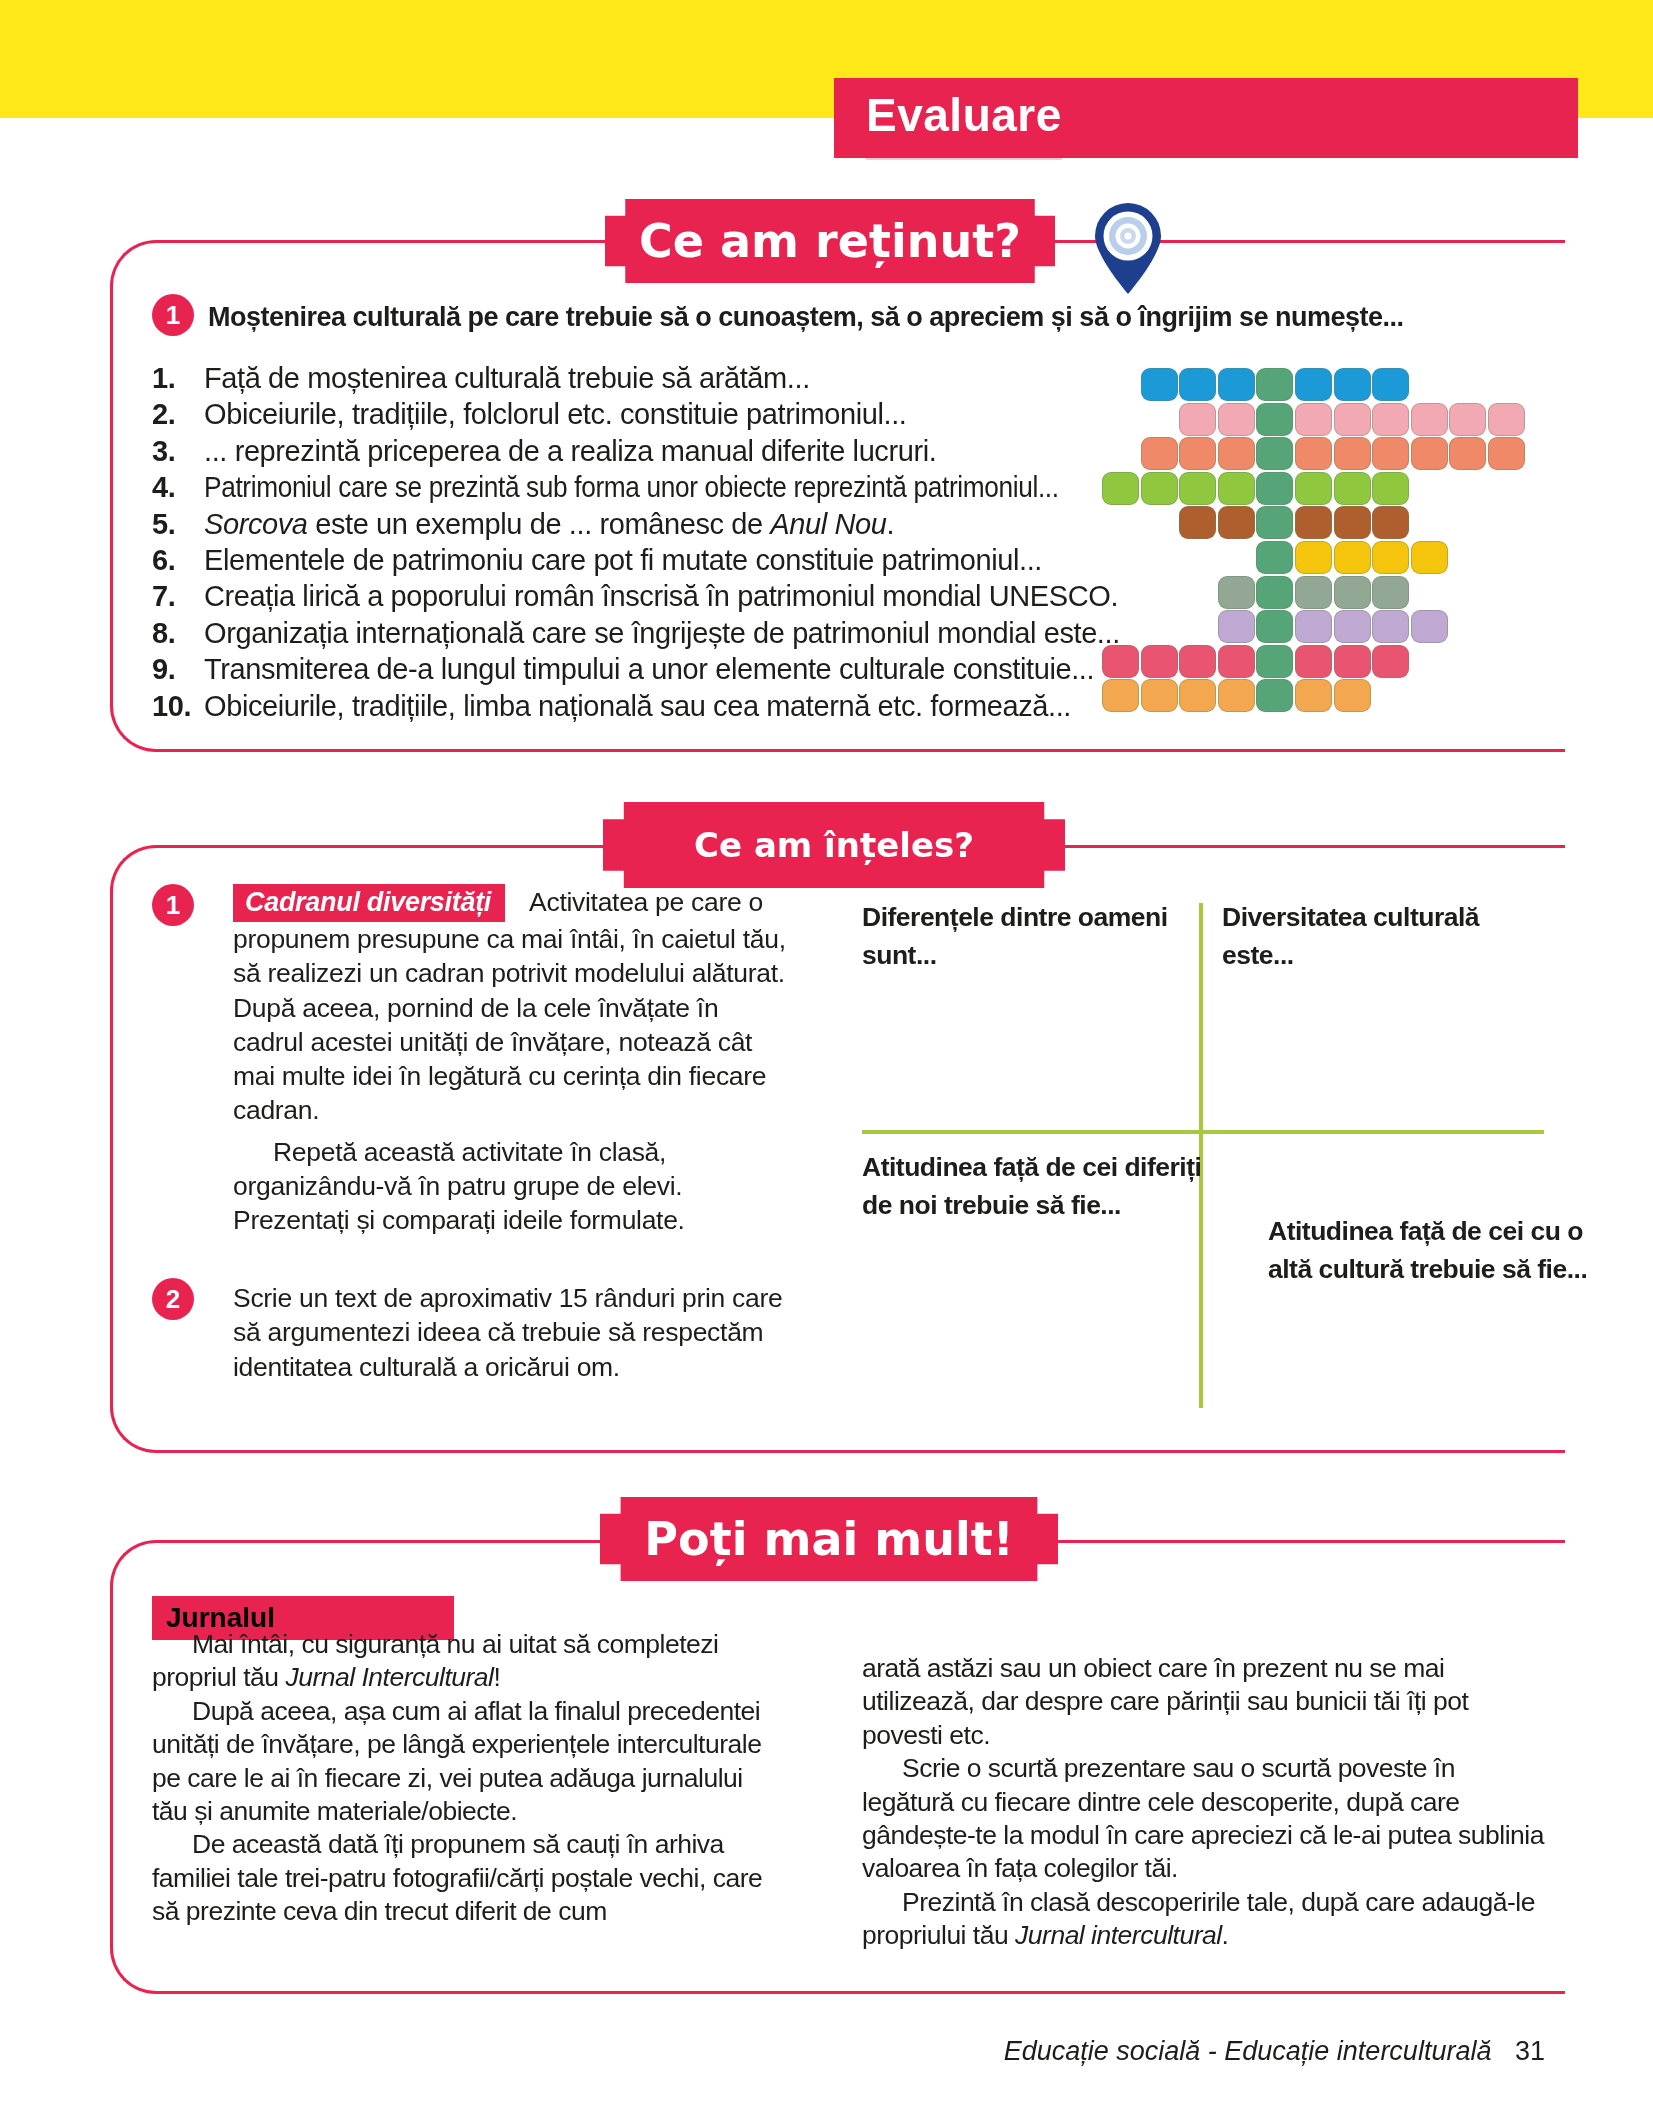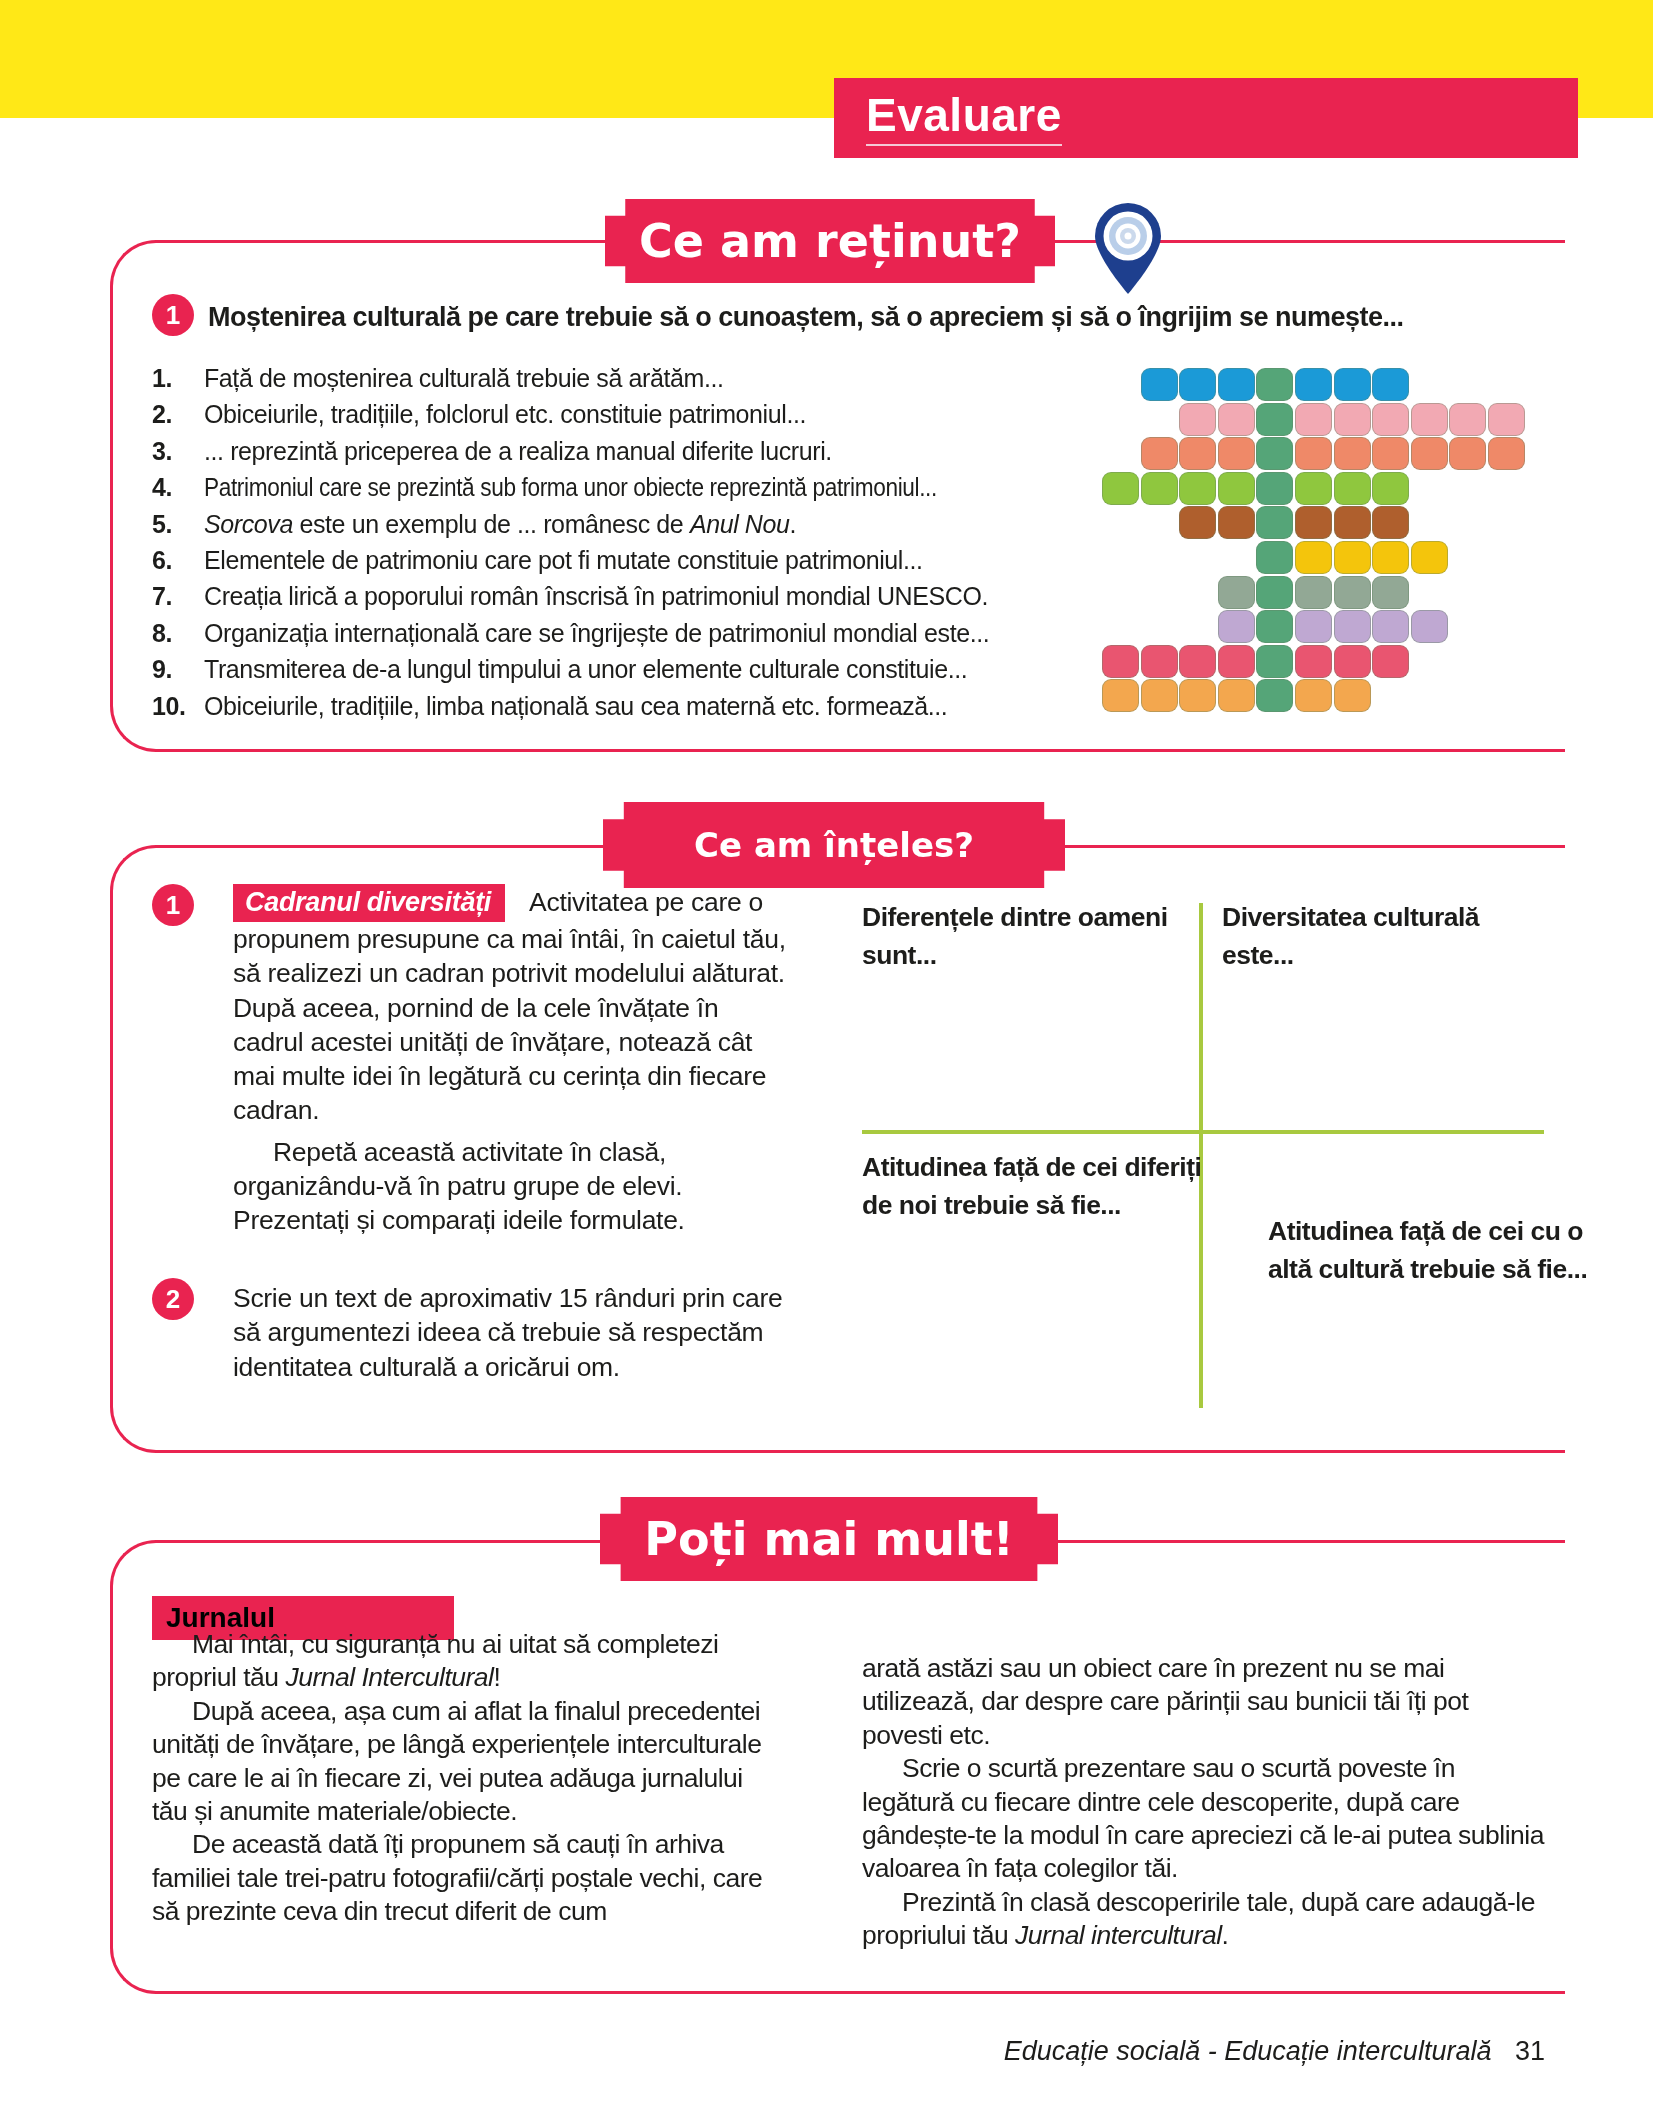--- a/index.html
+++ b/index.html
@@ -4,21 +4,21 @@
 <style>
   html,body{margin:0;padding:0;background:#fff;}
   .page{position:relative;width:1653px;height:2125px;background:#fff;overflow:hidden;
         font-family:"Liberation Sans", sans-serif;color:#1d1d1b;}
   .abs{position:absolute;}
 
   
   .yellow-band{left:0;top:0;width:1653px;height:118px;background:#FFE817;}
   .title-box{left:834px;top:78px;width:744px;height:80px;background:#E92350;}
   .title-text{display:inline-block;margin:10px 0 0 32px;color:#fff;font-weight:bold;font-size:46px;
-              border-bottom:2px solid #f5c9d6;padding-bottom:2px;letter-spacing:.5px;}
+              border-bottom:2px solid #f5c9d6;padding-bottom:16px;letter-spacing:.5px;}
 
   
   .section{border:3px solid #E92350;border-right:none;border-radius:46px 0 0 46px;background:transparent;}
   .s1{left:110px;top:240px;width:1452px;height:506px;}
   .s2{left:110px;top:845px;width:1452px;height:602px;}
   .s3{left:110px;top:1540px;width:1452px;height:448px;}
 
   
   .badge{background:#E92350;color:#fff;text-align:center;font-family:"DejaVu Sans", sans-serif;
          font-weight:bold;
@@ -30,21 +30,21 @@
   
   .numcircle{width:42px;height:42px;border-radius:50%;background:#E92350;color:#fff;
              display:flex;align-items:center;justify-content:center;font-weight:bold;font-size:26px;}
   .nc1{left:152px;top:294px;}
   .nc2{left:152px;top:884px;}
   .nc3{left:152px;top:1278px;}
 
   
   .prompt{left:208px;top:302px;width:1360px;font-weight:bold;font-size:27px;letter-spacing:-0.5px;white-space:nowrap;}
   .questions{left:152px;top:360px;width:1000px;}
-  .qrow{height:36.4px;line-height:36.4px;font-size:25px;letter-spacing:-0.4px;white-space:nowrap;}
+  .qrow{height:36.4px;line-height:36.4px;font-size:29px;letter-spacing:-0.4px;white-space:nowrap;}
   .qnum{display:inline-block;width:52px;font-weight:bold;}
   .qtext{display:inline-block;transform-origin:left center;}
   .condensed{transform:scaleX(0.905);}
 
   
   .crossword{left:1102px;top:368px;width:424px;height:348px;}
   .cw-cell{position:absolute;width:37px;height:33px;border-radius:9px;box-sizing:border-box;
            border:1px solid rgba(100,130,100,.4);}
 
   

